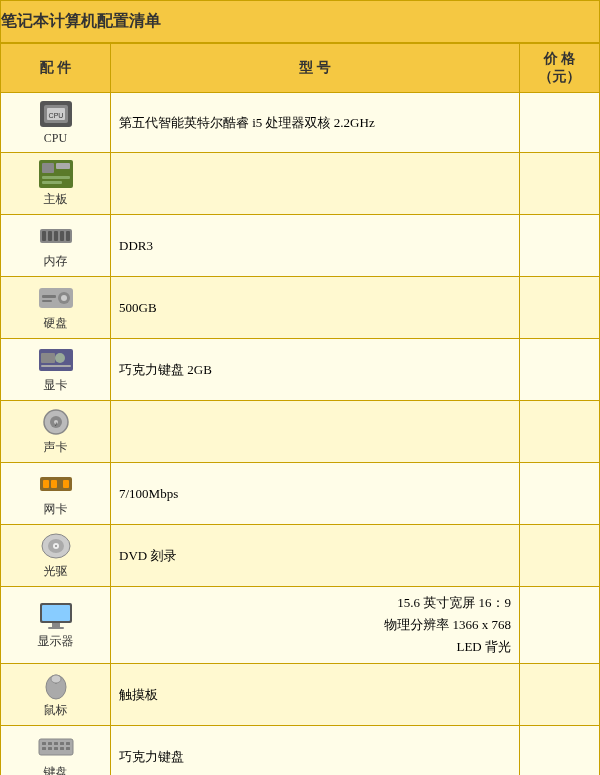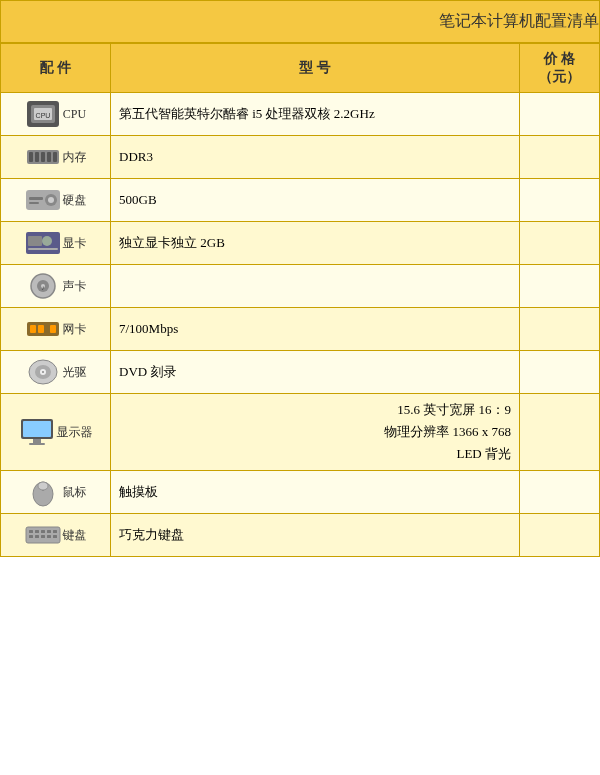--- a/index.html
+++ b/index.html
@@ -4,24 +4,24 @@
   <style>
     * { margin: 0; padding: 0; box-sizing: border-box; }
     body {
       width: 600px;
       background: #fff;
       font-family: "SimSun", "宋体", serif;
       font-size: 13px;
     }
     .page-title {
       background: #f5c842;
-      text-align: right;
+      text-align: left;
       padding: 10px 0;
       font-size: 16px;
-      font-weight: normal;
+      font-weight: bold;
       color: #333;
       border: 1px solid #c8a000;
     }
     table {
       width: 100%;
       border-collapse: collapse;
     }
     th, td {
       border: 1px solid #c8a000;
       vertical-align: middle;
@@ -47,21 +47,21 @@
     .col-model {
       padding: 5px 8px;
     }
     .col-price {
       width: 80px;
       text-align: center;
       padding: 6px 4px;
     }
     .component-cell {
       display: flex;
-      flex-direction: row;
+      flex-direction: column;
       align-items: center;
       justify-content: center;
       gap: 2px;
     }
     .component-label {
       font-size: 12px;
       color: #333;
     }
     .monitor-model {
       line-height: 1.7;
@@ -97,20 +97,38 @@
           </div>
         </td>
         <td class="col-model">第五代智能英特尔酷睿 i5 处理器双核 2.2GHz</td>
         <td class="col-price"></td>
       </tr>
       <tr>
         <td class="col-component">
           <div class="component-cell">
             <span style="display:flex;align-items:center;justify-content:center;">
               <svg width="36" height="30" viewBox="0 0 36 30">
+                <rect x="1" y="1" width="34" height="28" rx="2" fill="#5a7a2a"></rect>
+                <rect x="4" y="4" width="12" height="10" rx="1" fill="#888"></rect>
+                <rect x="18" y="4" width="14" height="6" rx="1" fill="#aaa"></rect>
+                <rect x="4" y="17" width="28" height="3" rx="1" fill="#8a6"></rect>
+                <rect x="4" y="22" width="20" height="3" rx="1" fill="#8a6"></rect>
+              </svg>
+            </span>
+            <span class="component-label">主板</span>
+          </div>
+        </td>
+        <td class="col-model"></td>
+        <td class="col-price"></td>
+      </tr>
+      <tr>
+        <td class="col-component">
+          <div class="component-cell">
+            <span style="display:flex;align-items:center;justify-content:center;">
+              <svg width="36" height="30" viewBox="0 0 36 30">
                 <rect x="2" y="8" width="32" height="14" rx="2" fill="#888"></rect>
                 <rect x="4" y="10" width="4" height="10" rx="1" fill="#555"></rect>
                 <rect x="10" y="10" width="4" height="10" rx="1" fill="#555"></rect>
                 <rect x="16" y="10" width="4" height="10" rx="1" fill="#555"></rect>
                 <rect x="22" y="10" width="4" height="10" rx="1" fill="#555"></rect>
                 <rect x="28" y="10" width="4" height="10" rx="1" fill="#555"></rect>
               </svg>
             </span>
             <span class="component-label">内存</span>
           </div>
@@ -143,21 +161,21 @@
               <svg width="36" height="30" viewBox="0 0 36 30">
                 <rect x="1" y="4" width="34" height="22" rx="2" fill="#5a5a8a"></rect>
                 <rect x="3" y="8" width="14" height="10" rx="1" fill="#888"></rect>
                 <circle cx="22" cy="13" r="5" fill="#9a9"></circle>
                 <rect x="3" y="20" width="30" height="2" rx="1" fill="#aaa"></rect>
               </svg>
             </span>
             <span class="component-label">显卡</span>
           </div>
         </td>
-        <td class="col-model">独立显卡独立 2GB</td>
+        <td class="col-model">巧克力键盘 2GB</td>
         <td class="col-price"></td>
       </tr>
       <tr>
         <td class="col-component">
           <div class="component-cell">
             <span style="display:flex;align-items:center;justify-content:center;">
               <svg width="36" height="30" viewBox="0 0 36 30">
                 <circle cx="18" cy="15" r="12" fill="#bbb" stroke="#888" stroke-width="1.5"></circle>
                 <circle cx="18" cy="15" r="6" fill="#888"></circle>
                 <circle cx="18" cy="15" r="2" fill="#ccc"></circle>

